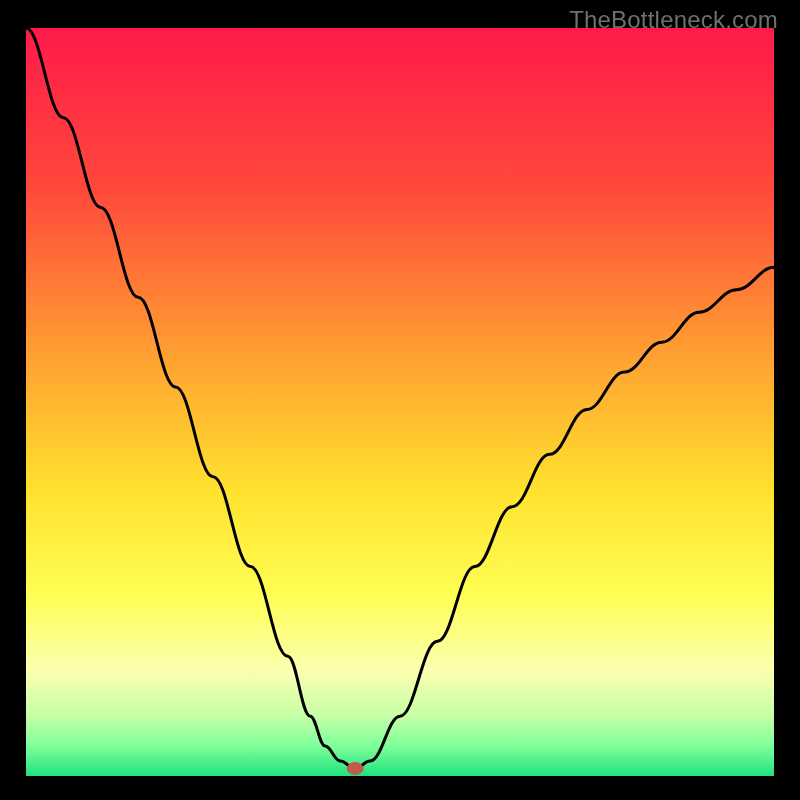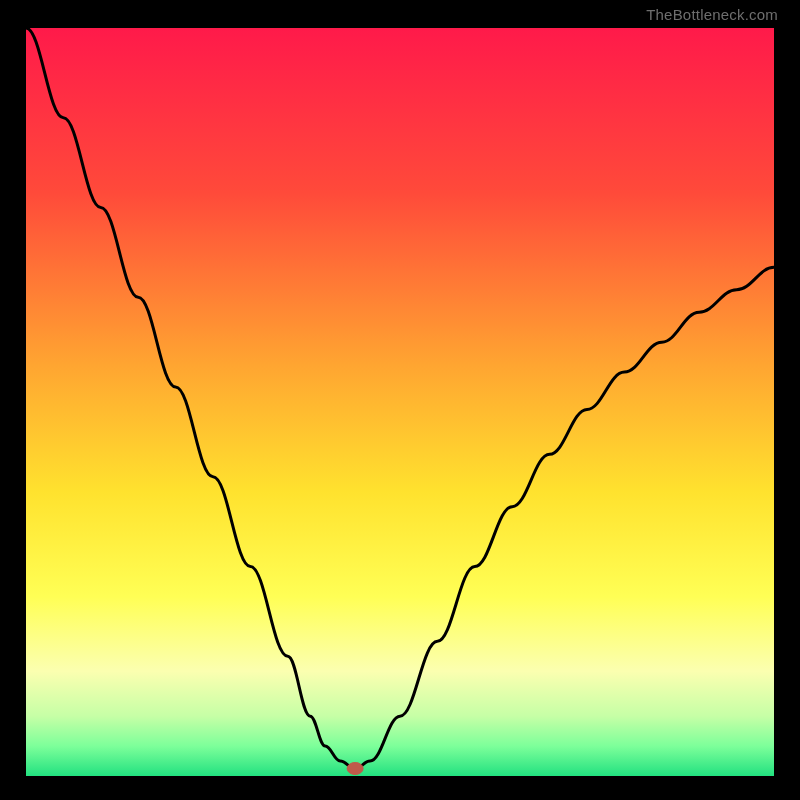--- a/index.html
+++ b/index.html
@@ -15,21 +15,21 @@
     position: relative;
     width: 800px;
     height: 800px;
     background: #000;
   }
   .watermark {
     position: absolute;
     top: 6px;
     right: 22px;
     color: #6e6e6e;
-    font-size: 15px;
+    font-size: 24px;
     font-weight: 500;
     letter-spacing: 0.2px;
     z-index: 10;
   }
   .plot-area {
     position: absolute;
     left: 26px;
     top: 28px;
     width: 748px;
     height: 748px;

